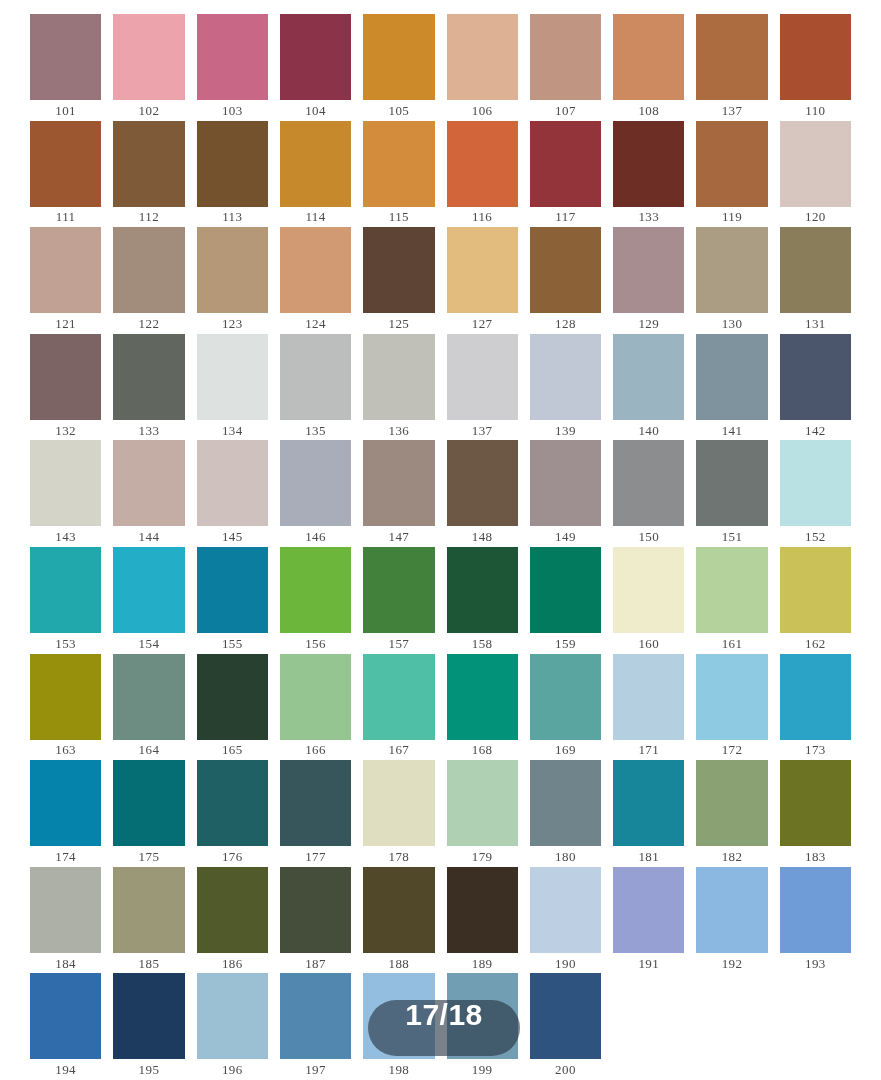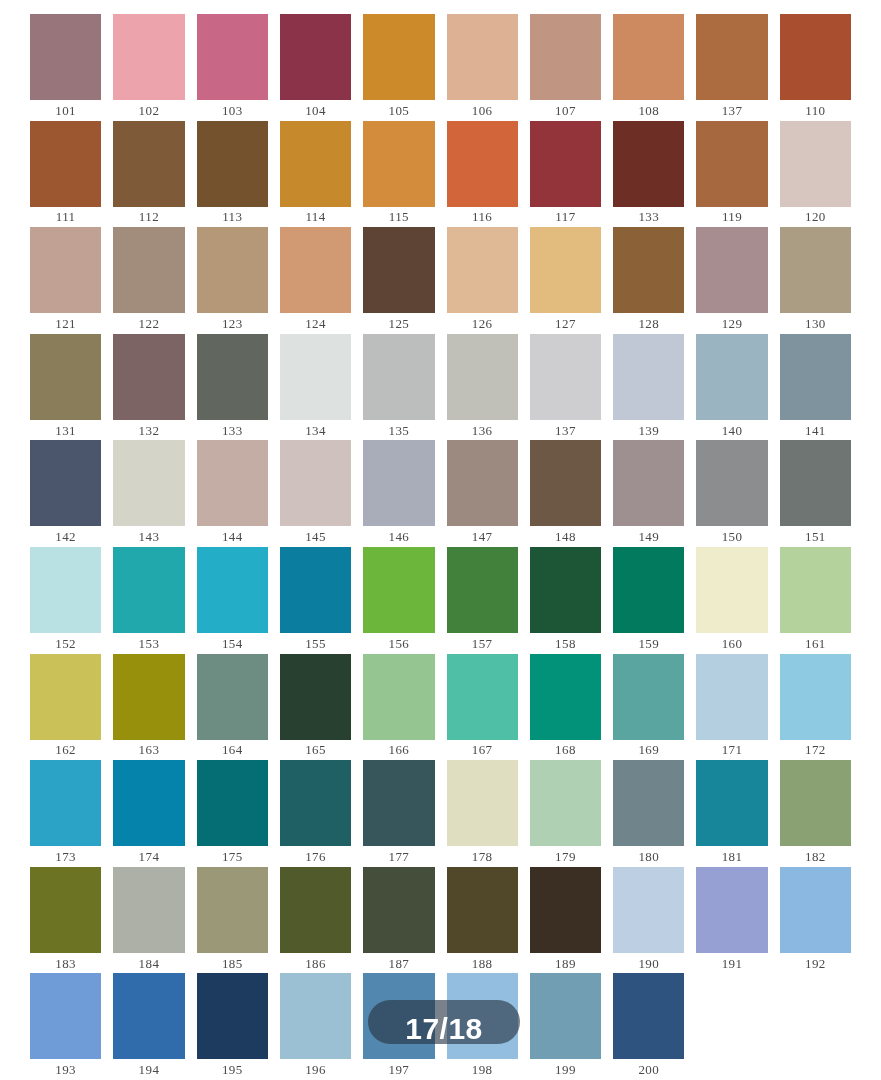--- a/index.html
+++ b/index.html
@@ -62,25 +62,25 @@
     letter-spacing: 0.4px;
     line-height: 1;
     user-select: none;
   }
 
   #page-indicator {
     position: absolute;
     left: 368px;
     top: 1000px;
     width: 152px;
-    height: 44px;
+    height: 56px;
     border-radius: 28px;
     background: rgba(38, 52, 66, 0.62);
     display: flex;
-    align-items: flex-end;
+    align-items: flex-start;
     justify-content: center;
     pointer-events: auto;
   }
 
   #page-indicator .pager-text {
     font-family: "Liberation Sans", "DejaVu Sans", sans-serif;
     font-weight: bold;
     font-size: 30px;
     color: #ffffff;
     letter-spacing: 0.5px;
@@ -188,24 +188,20 @@
       </div>
       <div class="swatch-cell">
         <div class="swatch-chip" style="background: rgb(210, 154, 114);"></div>
         <div class="swatch-label">124</div>
       </div>
       <div class="swatch-cell">
         <div class="swatch-chip" style="background: rgb(94, 68, 52);"></div>
         <div class="swatch-label">125</div>
       </div>
       <div class="swatch-cell">
-        <div class="swatch-chip" style="background: rgb(223, 185, 150);"></div>
-        <div class="swatch-label">126</div>
-      </div>
-      <div class="swatch-cell">
         <div class="swatch-chip" style="background: rgb(225, 188, 126);"></div>
         <div class="swatch-label">127</div>
       </div>
       <div class="swatch-cell">
         <div class="swatch-chip" style="background: rgb(139, 98, 55);"></div>
         <div class="swatch-label">128</div>
       </div>
       <div class="swatch-cell">
         <div class="swatch-chip" style="background: rgb(168, 141, 144);"></div>
         <div class="swatch-label">129</div>

